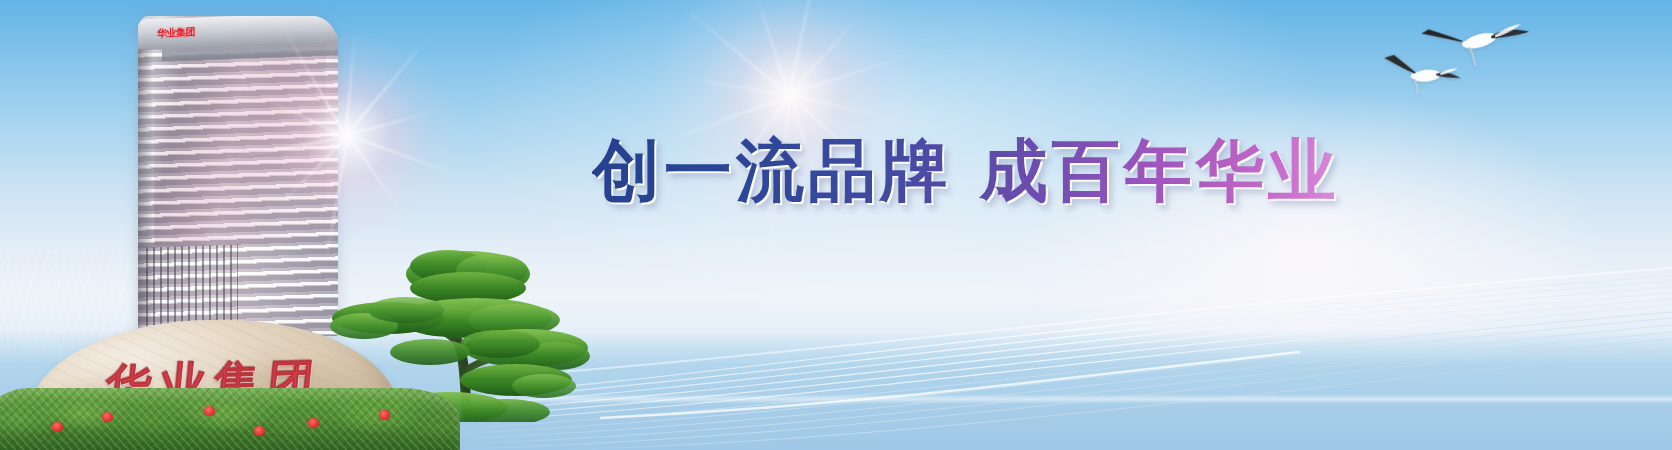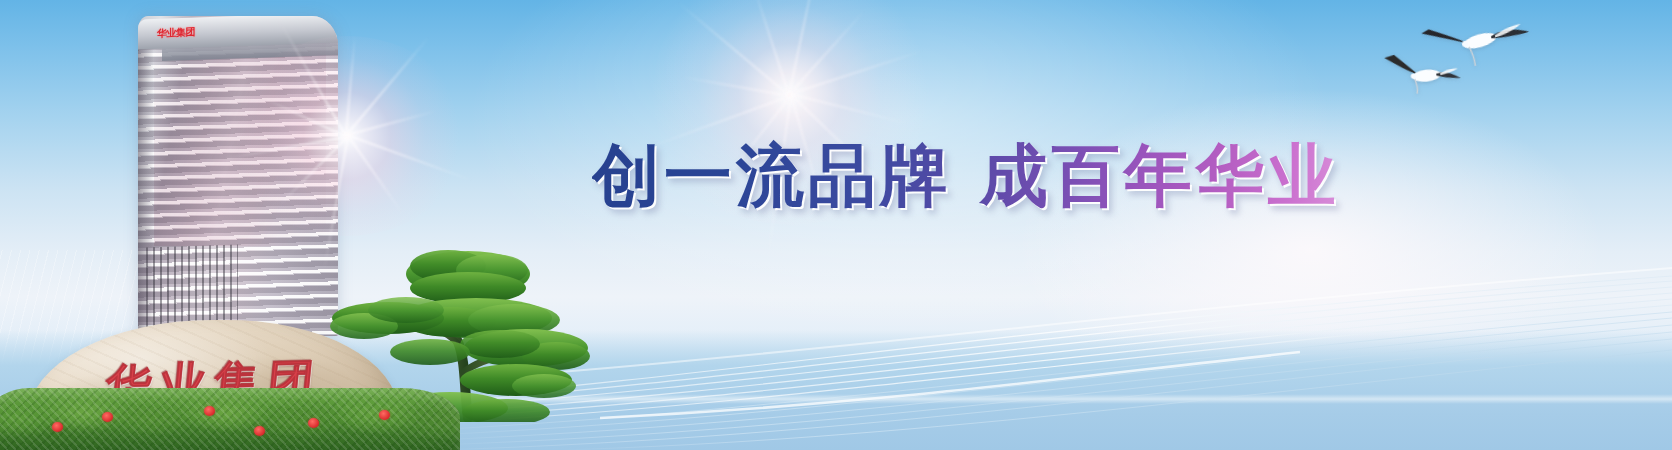--- a/index.html
+++ b/index.html
@@ -217,21 +217,21 @@
   }
   .flower{
     position:absolute; width:11px; height:10px; border-radius:50%;
     background:radial-gradient(circle at 40% 35%, #ff6b63, #d8292b 70%, #ab1d22);
     box-shadow:0 0 2px rgba(200,40,40,.6);
   }
 
   
   .slogan{
     position:absolute; left:592px; top:131px; width:770px; height:86px;
-    display:flex; align-items:flex-start;
+    display:flex; align-items:flex-end;
     white-space:nowrap;
   }
   .slogan .txt{
     font-family:"DejaVu Sans","Liberation Sans",sans-serif;
     font-size:68px;
     font-weight:bold;
     letter-spacing:4px;
     background-image:linear-gradient(95deg,
       #27418f 0%,
       #2a4596 18%,

